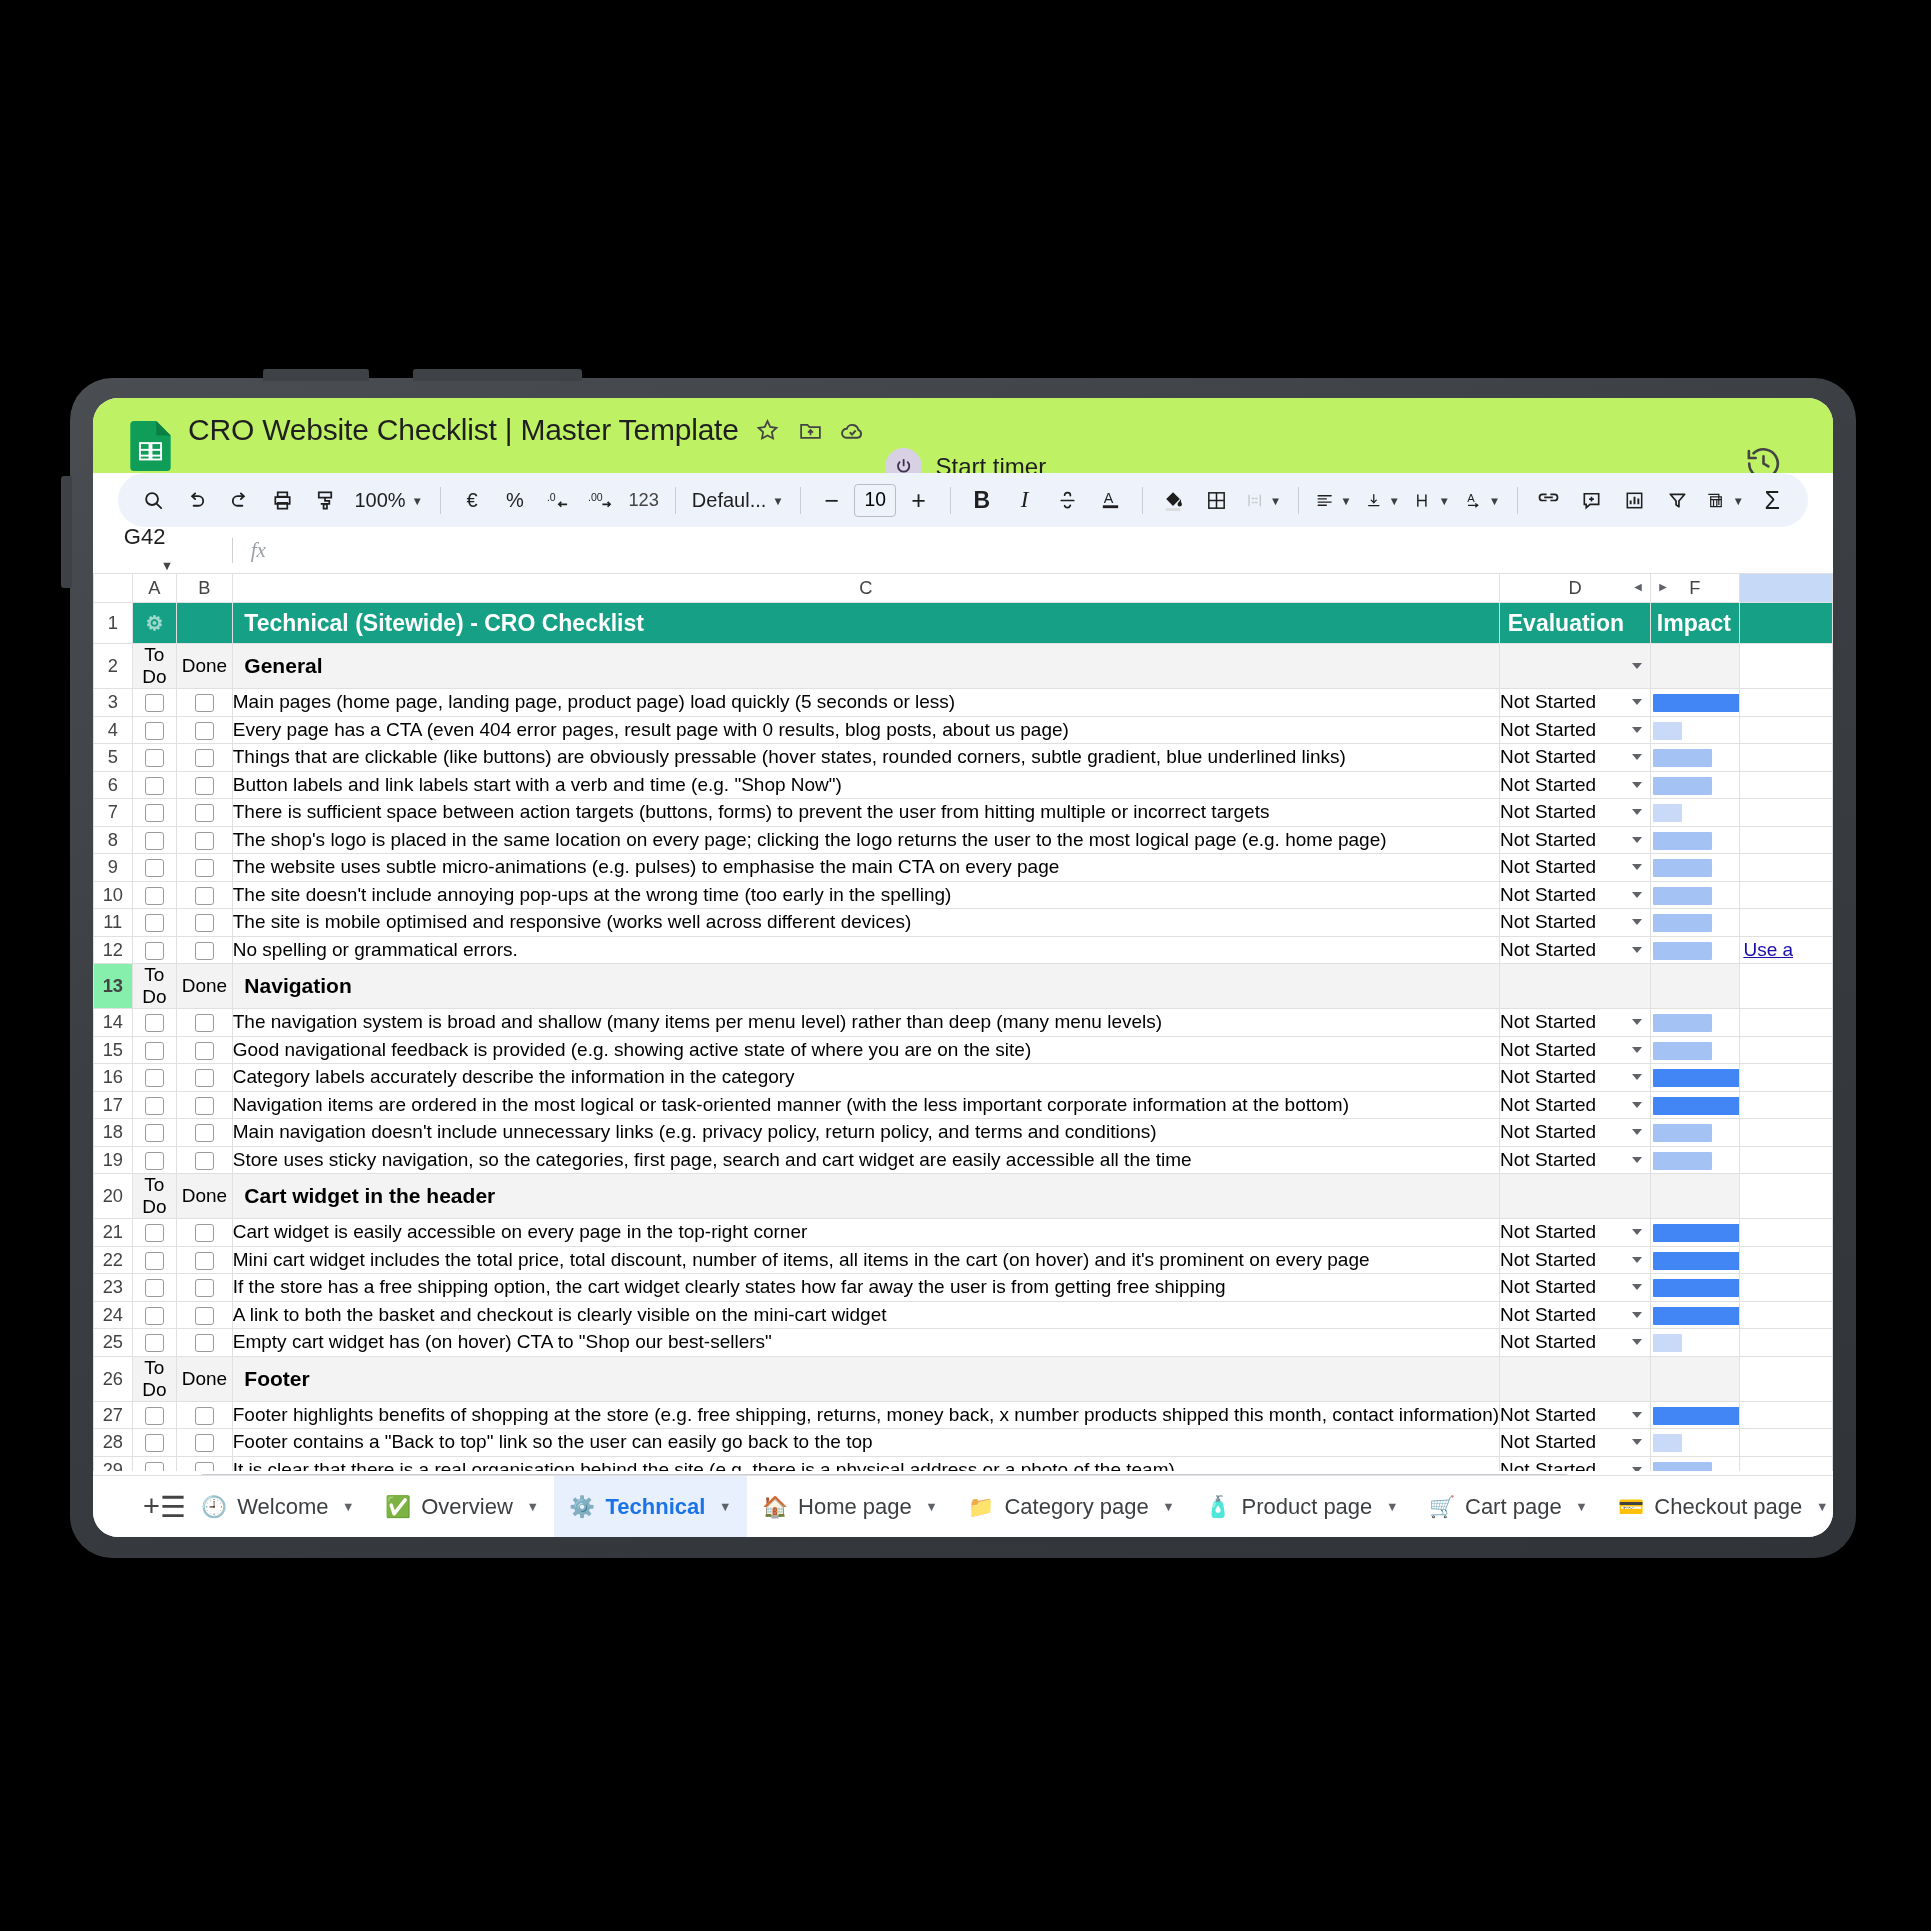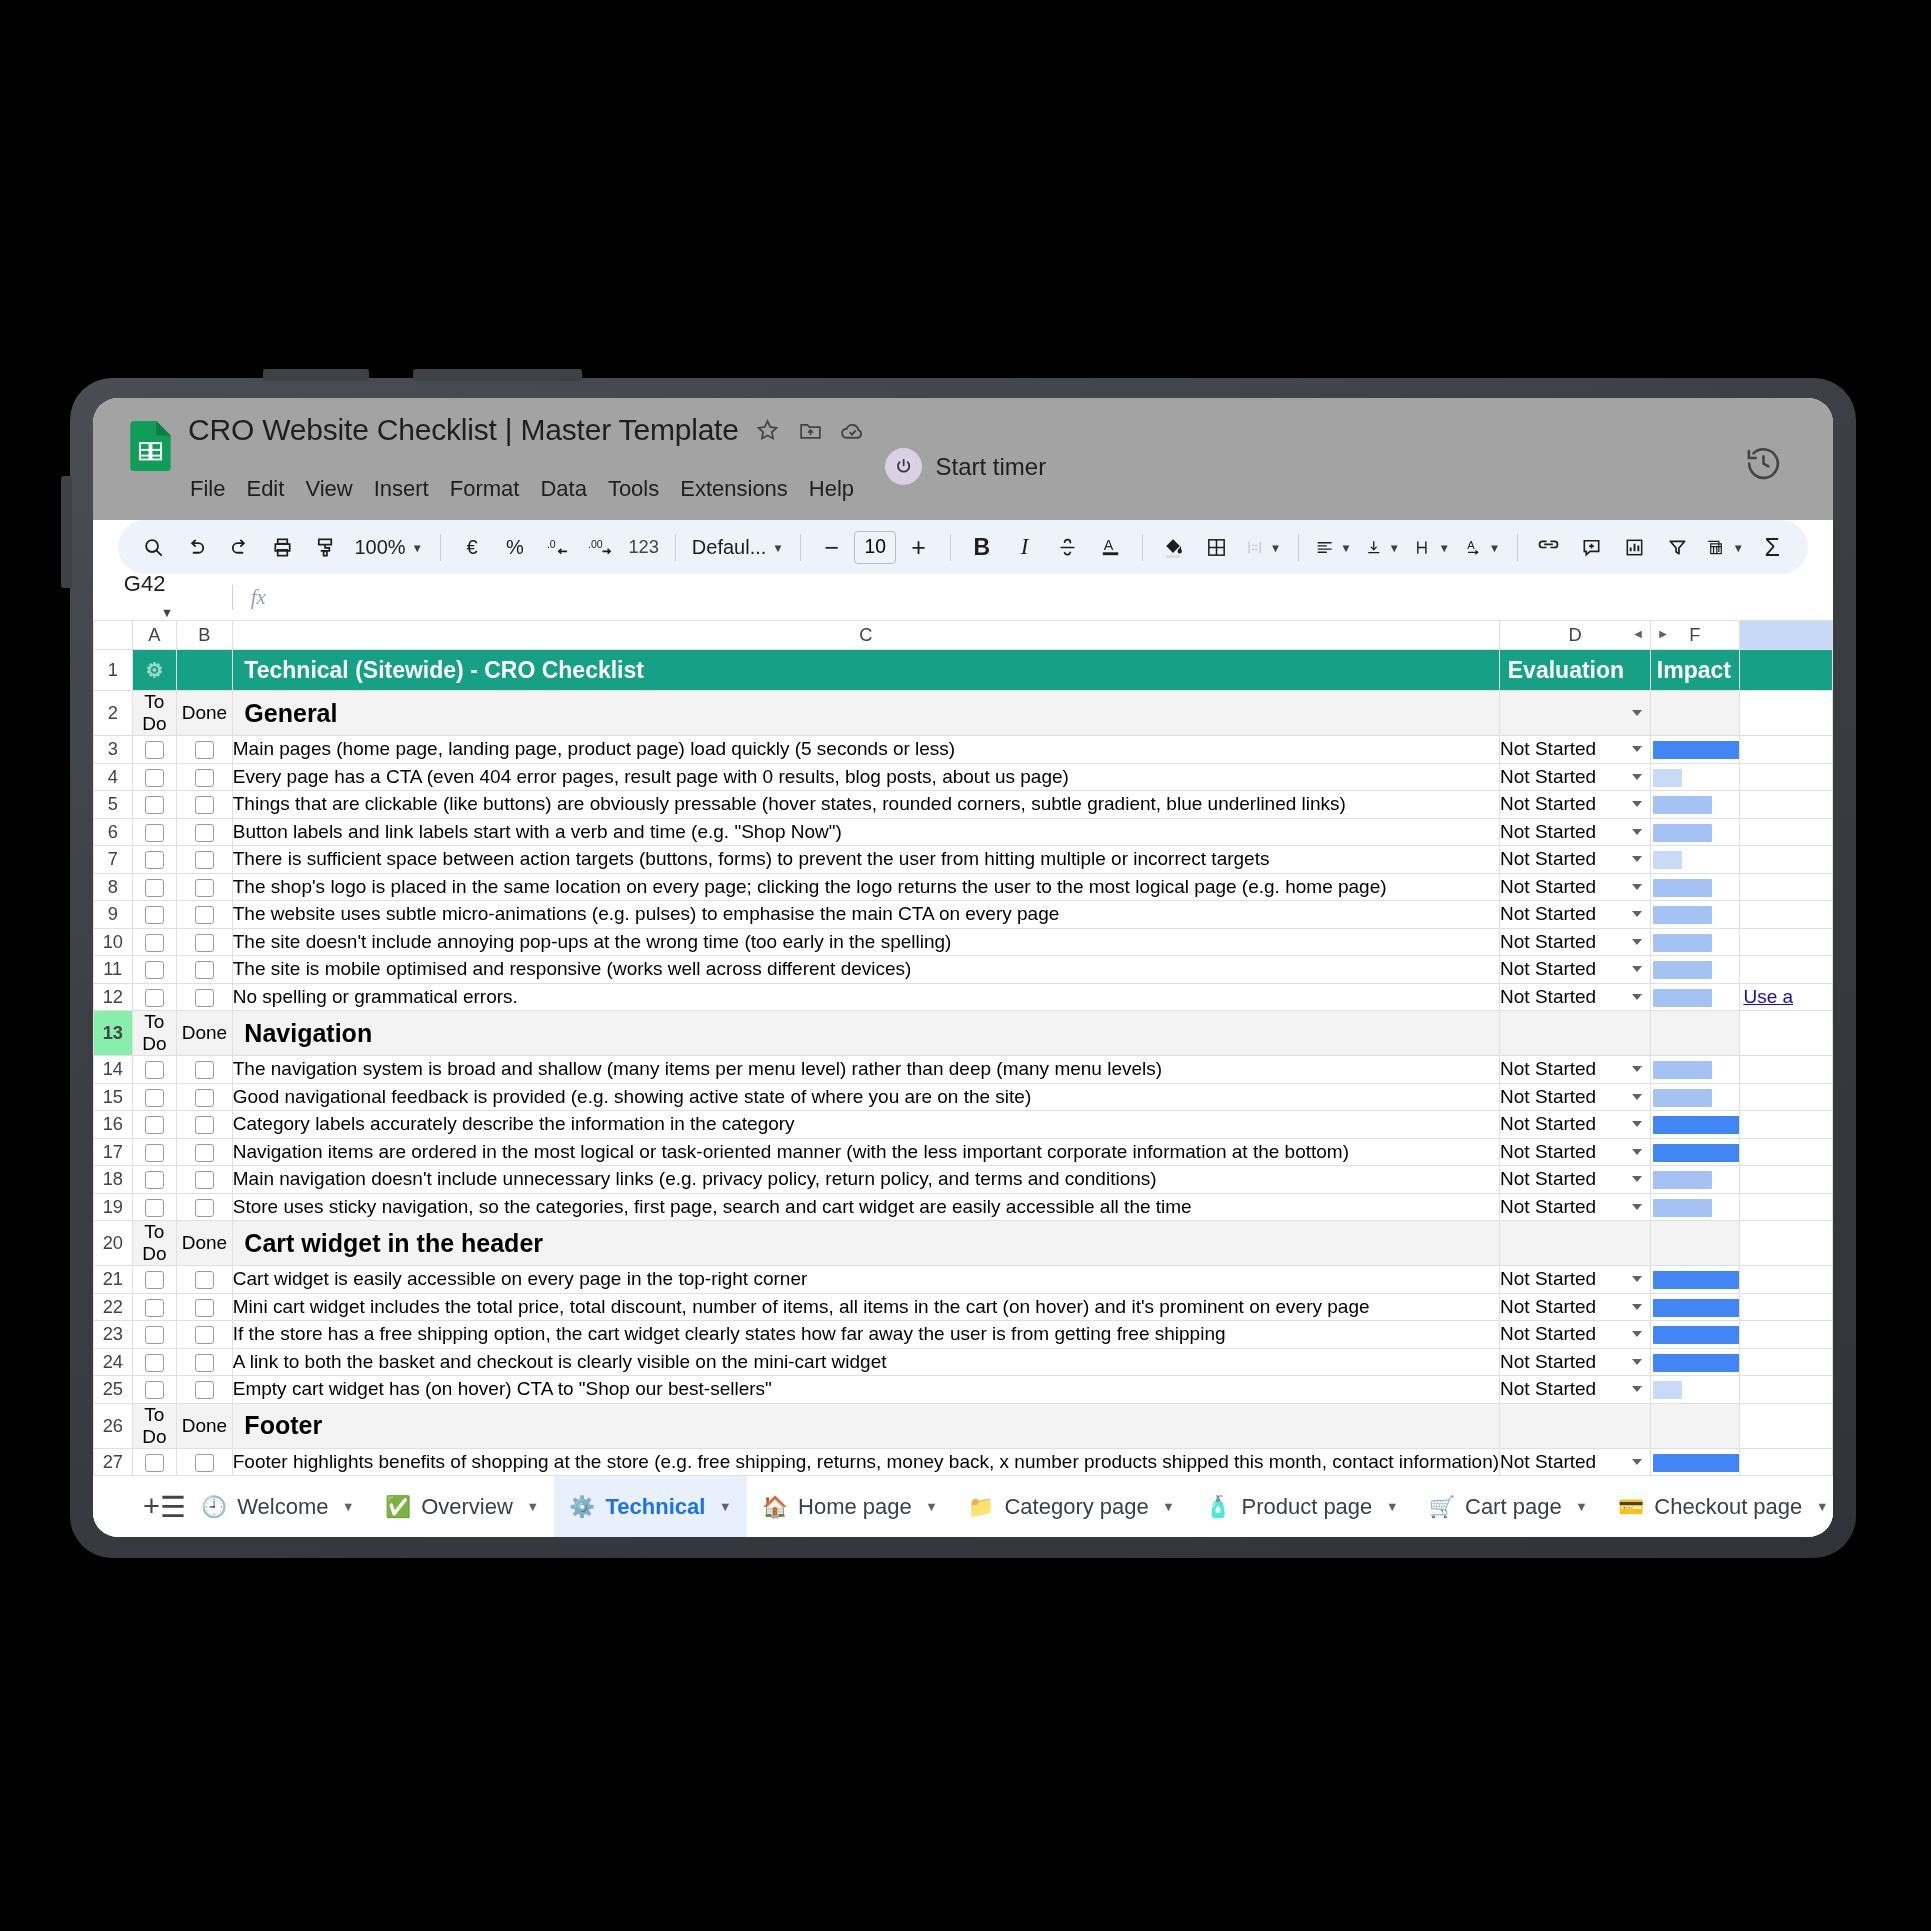--- a/index.html
+++ b/index.html
@@ -36,21 +36,21 @@
     position: absolute;
     left: 23px; top: 20px;
     width: 1740px; height: 1139px;
     background: #fff;
     border-radius: 25px;
     overflow: hidden;
   }
 
   
   .app-header {
-    position:relative; height:122px; background:#a3a3a3; padding:13.5px 0 0 0;
+    position:relative; height:75px; background:#bef264; padding:13.5px 0 0 0;
   }
   .sheets-logo {
     position:absolute; left:37px; top:23px; width:41px; height:50px;
   }
   .doc-title-row { position:absolute; left:95px; top:15.4px; display:flex; align-items:center; gap:15.4px; }
   .doc-title { font-size:30px; color:#1f1f1f; font-weight:400; letter-spacing:-0.2px; white-space:nowrap; }
   .hdr-icon { width:27px; height:27px; display:inline-flex; align-items:center; justify-content:center; color:#444; }
   .menu-row { position:absolute; left:97px; top:58px; display:flex; gap:21px; }
   .menu-item { font-size:22px; color:#1f1f1f; white-space:nowrap; cursor:pointer;margin-top:20px; }
   .timer-box { position:absolute; left:792px; top:50px; display:flex; align-items:center; gap:13.5px; }
@@ -100,21 +100,21 @@
     width:58px; background:#fff; text-align:center; color:#444; font-size:18.3px;
     border-right:1px solid #e0e0e0;
   }
   .corner { width:58px; background:#fff; }
 
   tr.r-title td { height:41px; background:#16a085; color:#fff; font-weight:bold; font-size:23px; }
   tr.r-title td.tl-c { padding-left:11.6px; }
   tr.r-title td.gear { text-align:center; color:#9fd9cc; font-size:20px; }
 
   tr.r-group td { height:30px; background:#f3f3f3; font-weight:bold; }
-  tr.r-group td.g-c { padding-left:11.6px; font-size:25px; }
+  tr.r-group td.g-c { padding-left:11.6px; font-size:21px; }
   tr.r-group td.g-ab { text-align:center; font-weight:400; font-size:19px; }
   tr.r-group td.g-d { position:relative; }
 
   tr.r-item td { height:27.5px; }
   td.c-text { padding-left:11.6px; white-space:nowrap; overflow:hidden; }
   td.c-chk { text-align:center; }
   .chk {
     display:inline-block; width:18.3px; height:18.3px; border:1.9px solid #9a9a9a; border-radius:2.9px;
     background:#fff; vertical-align:middle;
   }

